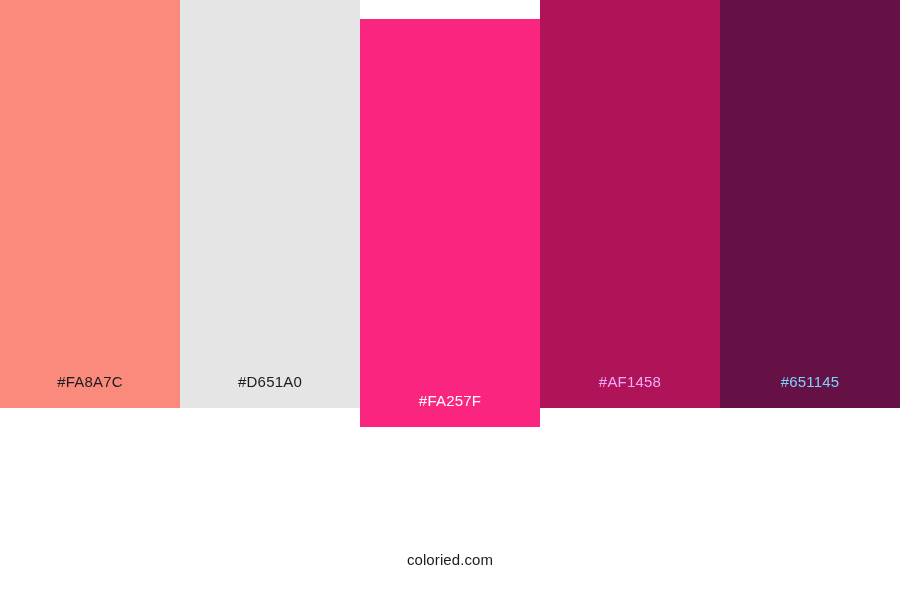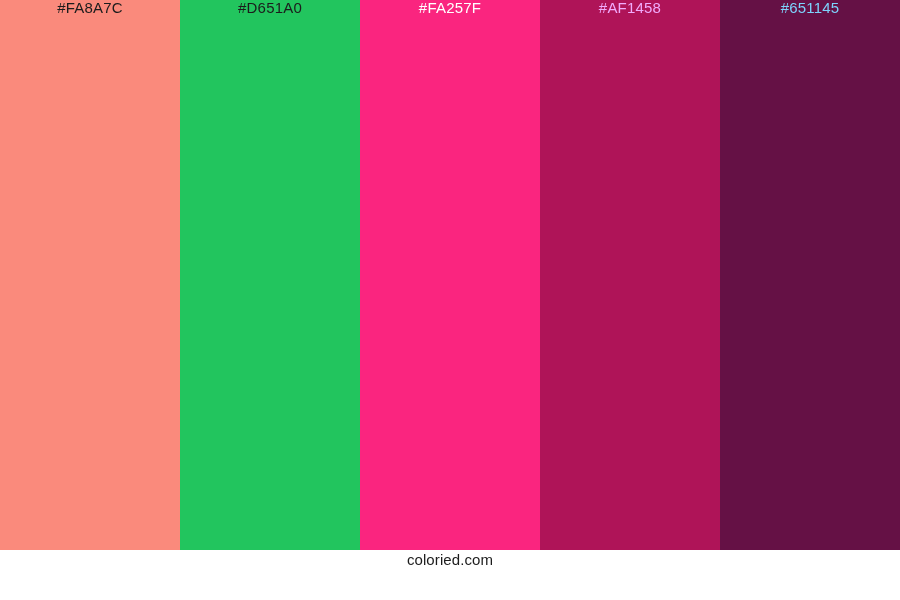--- a/index.html
+++ b/index.html
@@ -27,23 +27,24 @@
   .swatch-strip {
     width: 900px;
     height: 550px;
     display: flex;
     flex-direction: row;
     flex: 0 0 550px;
   }
 
   .swatch {
     flex: 1 1 0;
-    height: 550px;
+    height: 408px;
     position: relative;
     display: flex;
+    align-items: flex-end;
     justify-content: center;
   }
 
   .swatch-label {
     display: block;
     width: 100%;
     text-align: center;
     font-family: "Liberation Sans", "DejaVu Sans", sans-serif;
     font-size: 15px;
     font-weight: 400;
@@ -84,25 +85,25 @@
 <body style="background: rgb(255, 255, 255);">
 
 <div class="palette-page">
 
   <div class="swatch-strip">
 
     <div class="swatch" style="background-color: rgb(250, 138, 124);">
       <span class="swatch-label dark-text" style="color: rgb(28, 28, 28);">#FA8A7C</span>
     </div>
 
-    <div class="swatch" style="background-color: #22c55e;">
+    <div class="swatch" style="background-color: #e5e5e5;">
       <span class="swatch-label dark-text" style="color: rgb(28, 28, 28);">#D651A0</span>
     </div>
 
-    <div class="swatch" style="background-color: rgb(250, 37, 127);">
+    <div class="swatch" style="background-color: rgb(250, 37, 127); margin-top: 19px;">
       <span class="swatch-label light-text" style="color: rgb(255, 255, 255);">#FA257F</span>
     </div>
 
     <div class="swatch" style="background-color: rgb(175, 20, 88);">
       <span class="swatch-label light-text" style="color: #f0abfc;">#AF1458</span>
     </div>
 
     <div class="swatch" style="background-color: rgb(101, 17, 69);">
       <span class="swatch-label light-text" style="color: #7dd3fc;">#651145</span>
     </div>

